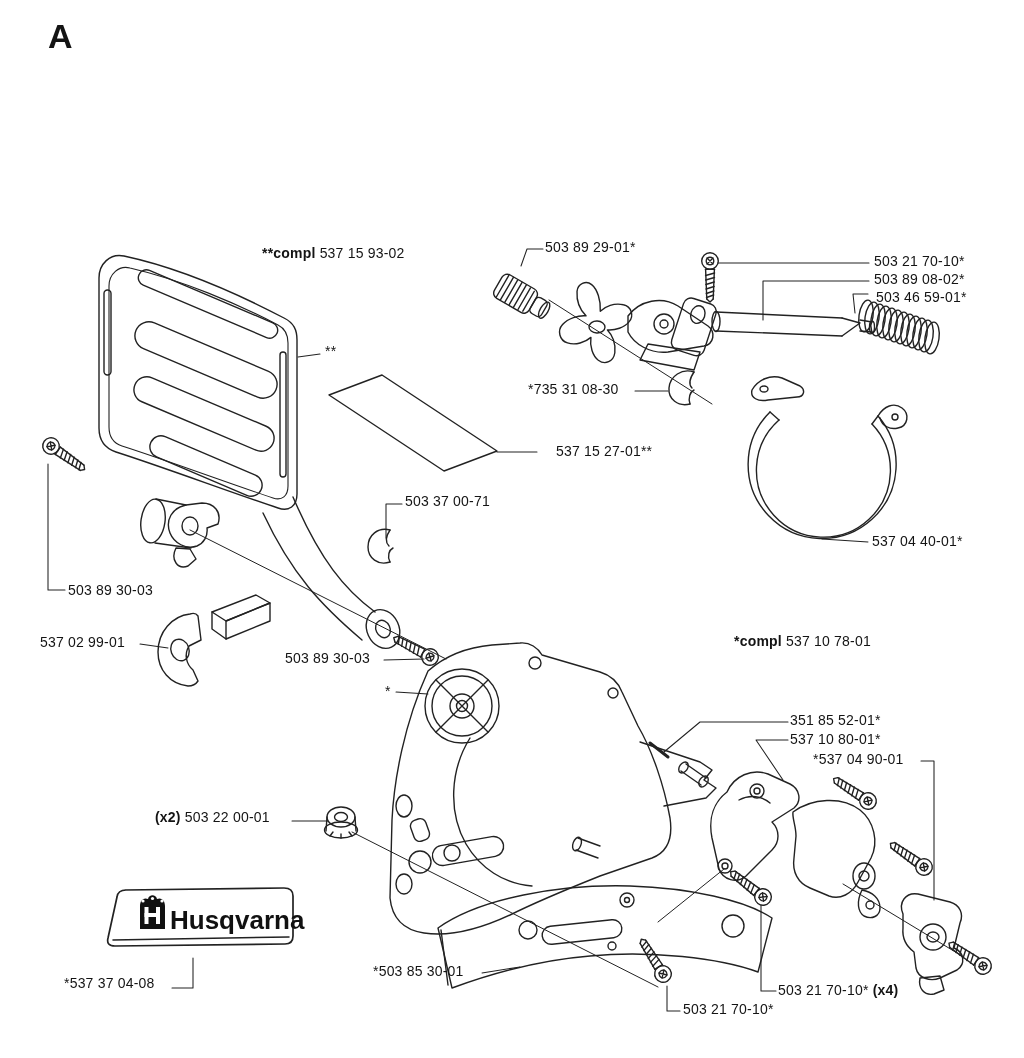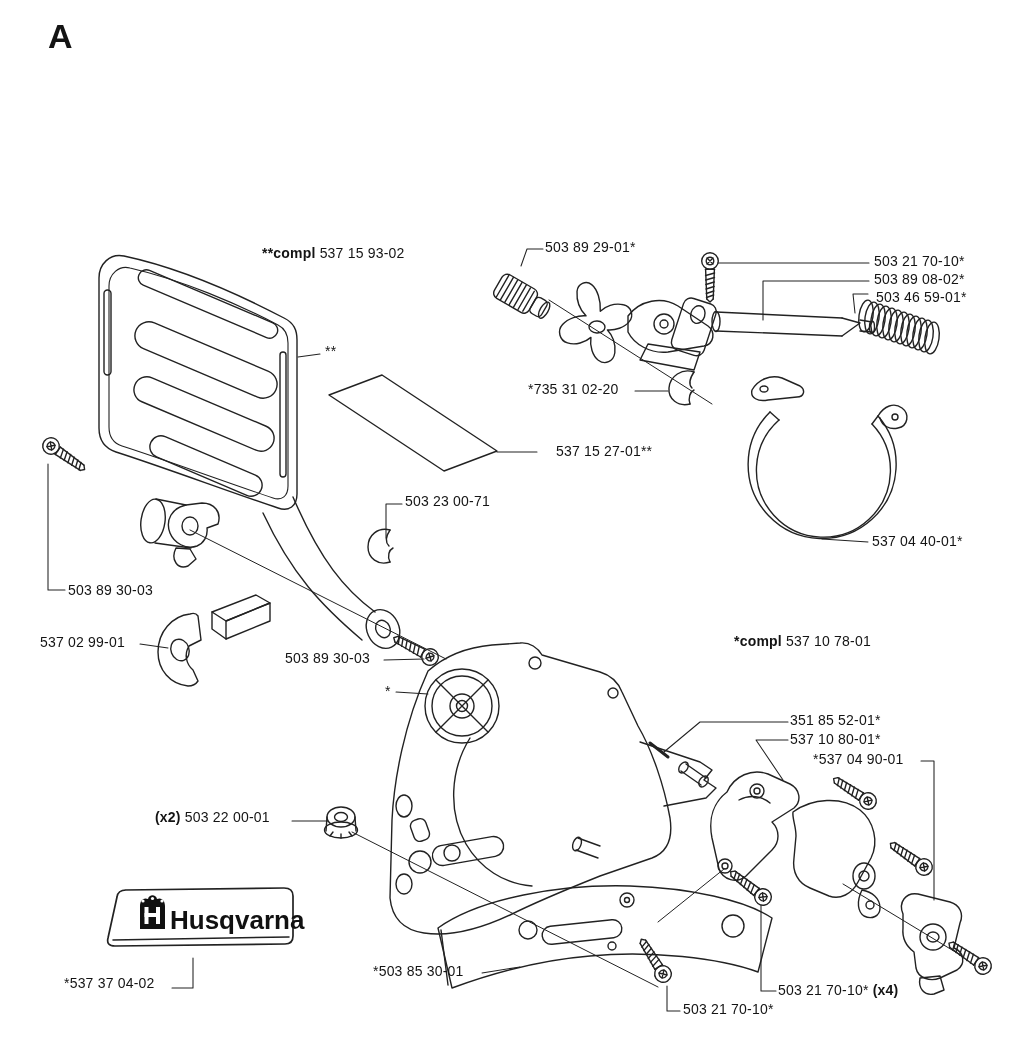--- a/index.html
+++ b/index.html
@@ -269,29 +269,29 @@
 </svg>
 
 <div class="lbl fig-label" style="left:48px;top:18px">A</div>
 
 <div class="lbl" style="left:262px;top:246px"><b>**compl</b> <span>537 15 93-02</span></div>
 <div class="lbl" style="left:545px;top:240px">503 89 29-01*</div>
 <div class="lbl" style="left:874px;top:254px">503 21 70-10*</div>
 <div class="lbl" style="left:874px;top:272px">503 89 08-02*</div>
 <div class="lbl" style="left:876px;top:290px">503 46 59-01*</div>
 <div class="lbl" style="left:325px;top:344px">**</div>
-<div class="lbl" style="left:528px;top:382px">*735 31 02-20</div>
+<div class="lbl" style="left:528px;top:382px">*735 31 08-30</div>
 <div class="lbl" style="left:556px;top:444px">537 15 27-01**</div>
-<div class="lbl" style="left:405px;top:494px">503 23 00-71</div>
+<div class="lbl" style="left:405px;top:494px">503 37 00-71</div>
 <div class="lbl" style="left:872px;top:534px">537 04 40-01*</div>
 <div class="lbl" style="left:68px;top:583px">503 89 30-03</div>
 <div class="lbl" style="left:40px;top:635px">537 02 99-01</div>
 <div class="lbl" style="left:285px;top:651px">503 89 30-03</div>
 <div class="lbl" style="left:734px;top:634px"><b>*compl</b> <span>537 10 78-01</span></div>
 <div class="lbl" style="left:385px;top:684px">*</div>
 <div class="lbl" style="left:790px;top:713px">351 85 52-01*</div>
 <div class="lbl" style="left:790px;top:732px">537 10 80-01*</div>
 <div class="lbl" style="left:813px;top:752px">*537 04 90-01</div>
 <div class="lbl" style="left:155px;top:810px"><b>(x2)</b> <span>503 22 00-01</span></div>
 <div class="lbl" style="left:373px;top:964px">*503 85 30-01</div>
-<div class="lbl" style="left:64px;top:976px">*537 37 04-02</div>
+<div class="lbl" style="left:64px;top:976px">*537 37 04-08</div>
 <div class="lbl" style="left:683px;top:1002px">503 21 70-10*</div>
 <div class="lbl" style="left:778px;top:983px"><span>503 21 70-10*</span> <b>(x4)</b></div>
 
 </body></html>

